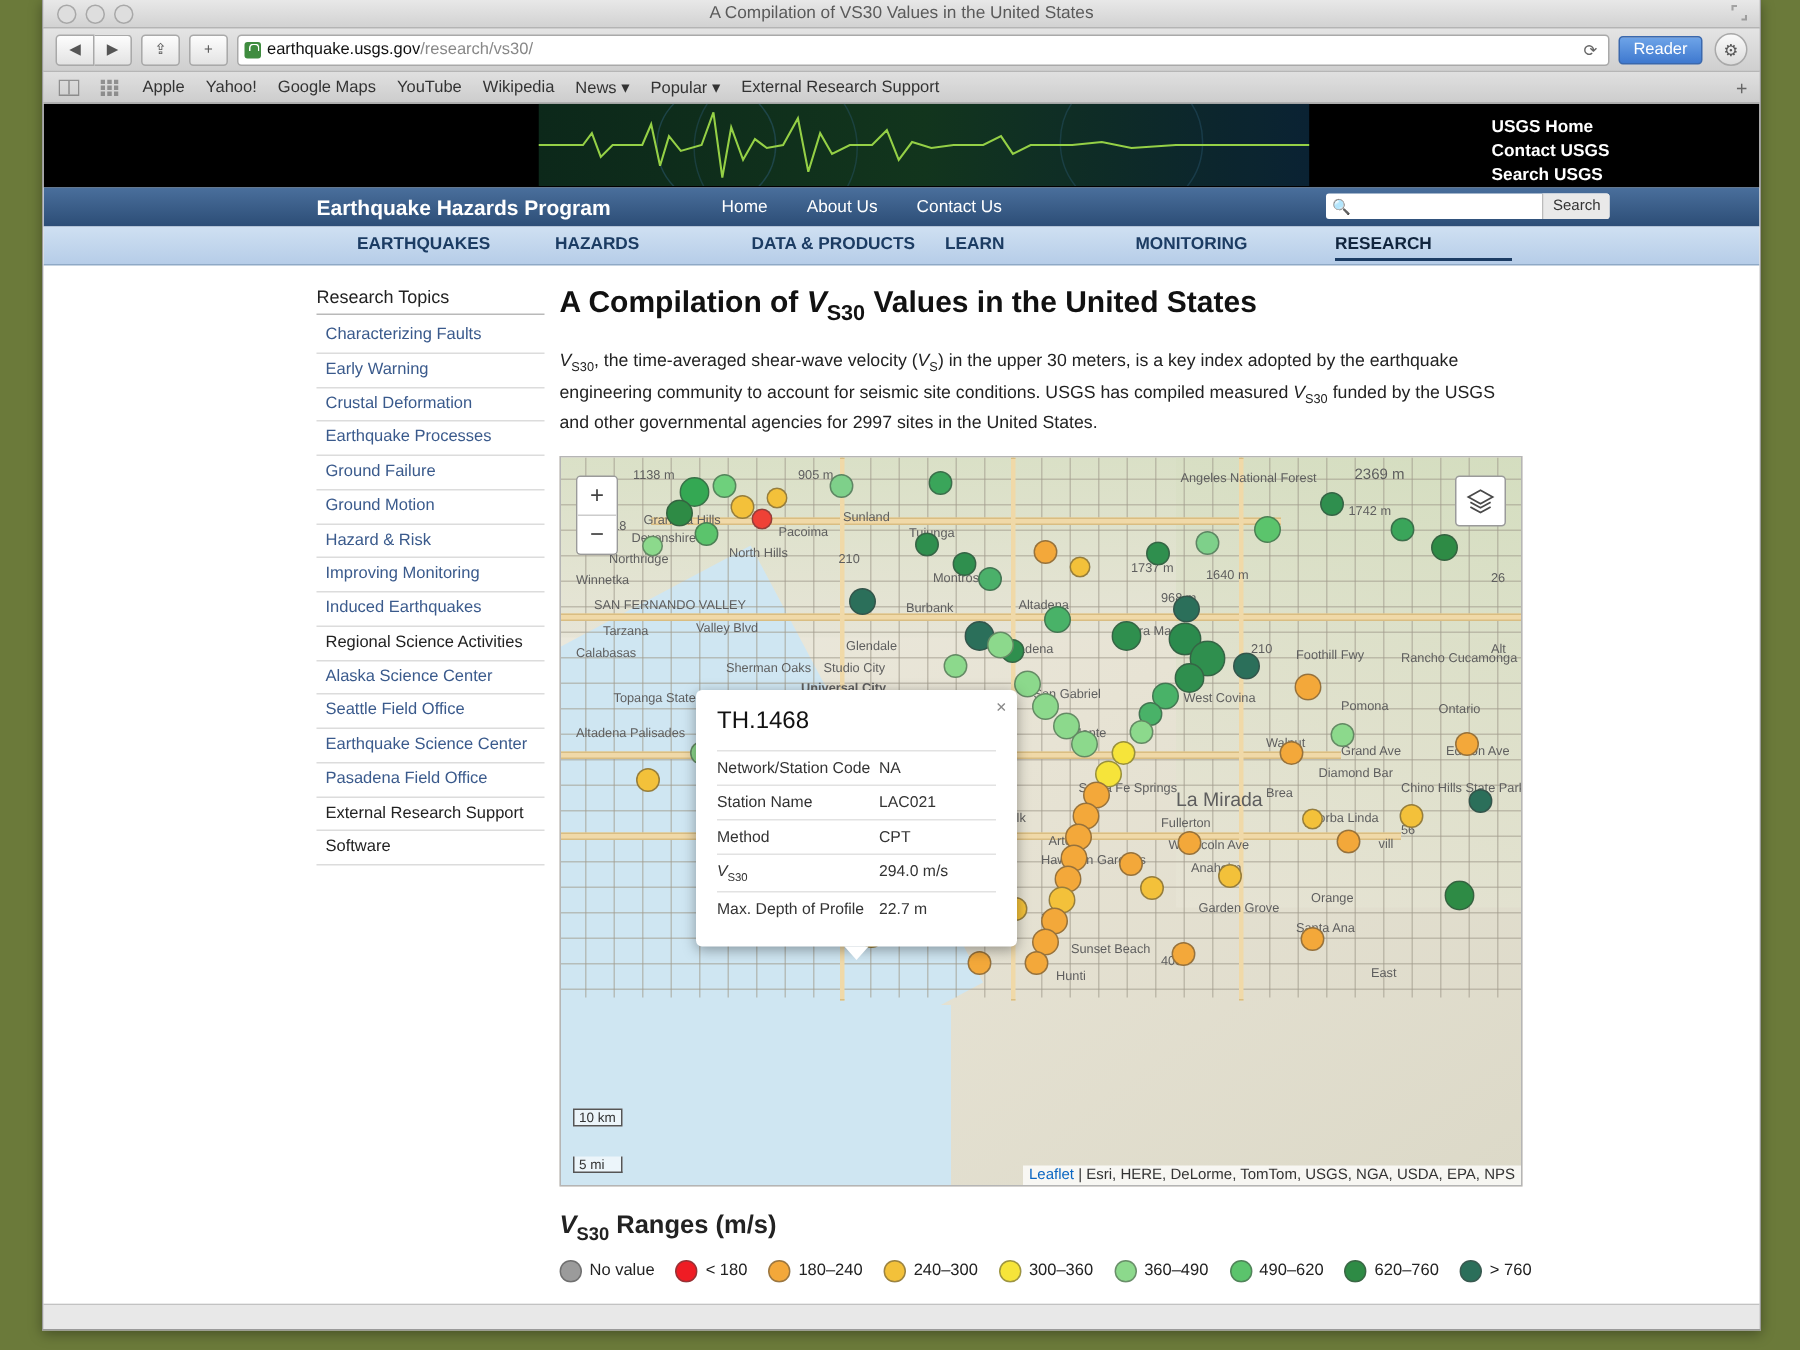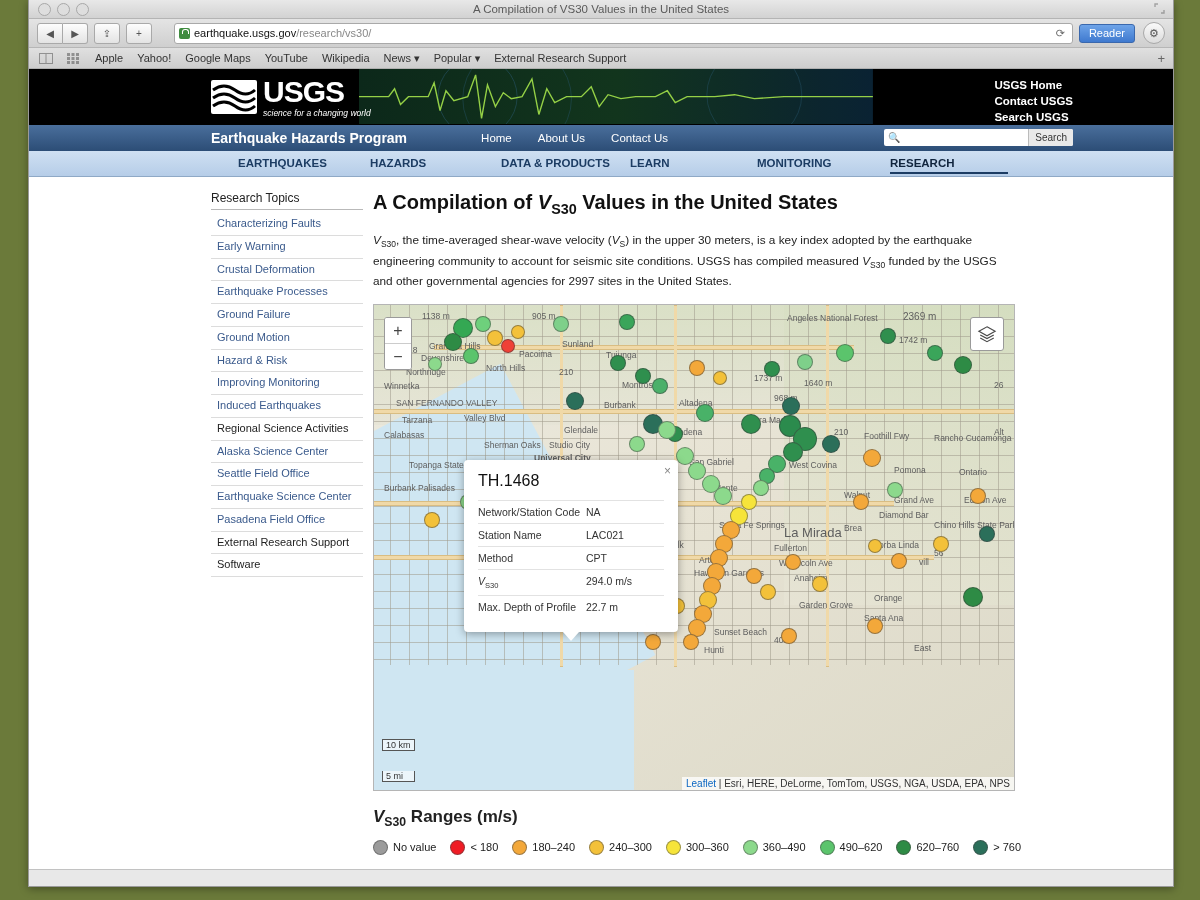--- a/index.html
+++ b/index.html
@@ -38,21 +38,21 @@
   .tbtn{
     width:24px;height:19px;background:linear-gradient(#fdfdfd,#e3e3e3);
     border:1px solid #a9a9a9;display:flex;align-items:center;justify-content:center;
     font-size:10px;color:#555;
   }
   .navgrp .tbtn:first-child{border-radius:3px 0 0 3px;}
   .navgrp .tbtn:last-child{border-radius:0 3px 3px 0;border-left:none;}
   .tbtn.single{border-radius:3px;}
   .urlbar{
     flex:1;height:19px;background:#fff;border:1px solid #a9a9a9;border-radius:3px;
-    display:flex;align-items:center;padding:0 4px;gap:4px;position:relative;margin-left:16px;
+    display:flex;align-items:center;padding:0 4px;gap:4px;position:relative;
   }
   .lock{width:11px;height:11px;background:#3f8c3f;border-radius:2px;flex:0 0 auto;position:relative;}
   .lock:after{content:"";position:absolute;left:3px;top:1px;width:5px;height:4px;border:1.5px solid #fff;border-bottom:none;border-radius:3px 3px 0 0;}
   .url{font-size:11px;color:#111;white-space:nowrap;}
   .url .dim{color:#888;}
   .reload{margin-left:auto;font-size:11px;color:#666;padding-right:3px;}
   .reader{
     height:17px;background:linear-gradient(#6ea4e8,#3f79cf);color:#fff;
     border:1px solid #3a68ad;border-radius:3px;font-size:11px;
     display:flex;align-items:center;padding:0 9px;margin-right:2px;
@@ -248,33 +248,20 @@
               <stop offset="0.5" stop-color="#13381f"></stop>
               <stop offset="1" stop-color="#0b2436"></stop>
           </linearGradient>
         </defs>
         <rect width="520" height="56" fill="url(#bg1)"></rect>
         <circle cx="120" cy="28" r="40" fill="none" stroke="#2f5f7a" stroke-width="1" opacity=".5"></circle>
         <circle cx="160" cy="30" r="55" fill="none" stroke="#2f5f7a" stroke-width="1" opacity=".4"></circle>
         <circle cx="400" cy="26" r="48" fill="none" stroke="#2f5f7a" stroke-width="1" opacity=".4"></circle>
         <path d="M0 28 L30 28 L36 20 L42 36 L50 28 L70 28 L76 14 L82 42 L88 22 L96 32 L110 28 L118 6 L124 50 L130 16 L138 38 L146 24 L154 30 L165 28 L175 10 L182 46 L190 20 L198 34 L210 28 L225 28 L235 18 L243 38 L252 26 L265 30 L280 28 L300 28 L312 22 L320 34 L332 28 L360 28 L380 26 L400 30 L430 28 L470 28 L520 28" fill="none" stroke="#9ddc4a" stroke-width="1.4"></path>
       </svg>
-      <div class="usgs-logo">
-        <div class="wave-mark">
-          <svg viewBox="0 0 46 34" width="46" height="34">
-              <path d="M2 10 q11 -8 22 0 t20 0" fill="none" stroke="#000" stroke-width="3"></path>
-              <path d="M2 18 q11 -8 22 0 t20 0" fill="none" stroke="#000" stroke-width="3"></path>
-              <path d="M2 26 q11 -8 22 0 t20 0" fill="none" stroke="#000" stroke-width="3"></path>
-            </svg>
-        </div>
-        <div>
-          <div class="usgs-word">USGS</div>
-          <div class="usgs-tag">science for a changing world</div>
-        </div>
-      </div>
       <div class="hdr-links">
         <div>USGS Home</div>
         <div>Contact USGS</div>
         <div>Search USGS</div>
       </div>
     </div>
 
     <div class="ehp-bar">
       <div class="ehp-title">Earthquake Hazards Program</div>
       <div class="ehp-nav">
@@ -435,21 +422,21 @@
               <span style="position:absolute;left:560px;top:128px;font-size:8.5px;color:#5e5e5e;white-space:nowrap;">Rancho Cucamonga</span>
               <span style="position:absolute;left:620px;top:122px;font-size:8.5px;color:#5e5e5e;white-space:nowrap;">Alt</span>
               <span style="position:absolute;left:110px;top:135px;font-size:8.5px;color:#5e5e5e;white-space:nowrap;">Sherman Oaks</span>
               <span style="position:absolute;left:175px;top:135px;font-size:8.5px;color:#5e5e5e;white-space:nowrap;">Studio City</span>
               <span style="position:absolute;left:160px;top:148px;font-size:8.5px;color:#5e5e5e;white-space:nowrap;font-weight:bold;">Universal City</span>
               <span style="position:absolute;left:35px;top:155px;font-size:8.5px;color:#5e5e5e;white-space:nowrap;">Topanga State Park</span>
               <span style="position:absolute;left:315px;top:152px;font-size:8.5px;color:#5e5e5e;white-space:nowrap;">San Gabriel</span>
               <span style="position:absolute;left:415px;top:155px;font-size:8.5px;color:#5e5e5e;white-space:nowrap;">West Covina</span>
               <span style="position:absolute;left:520px;top:160px;font-size:8.5px;color:#5e5e5e;white-space:nowrap;">Pomona</span>
               <span style="position:absolute;left:585px;top:162px;font-size:8.5px;color:#5e5e5e;white-space:nowrap;">Ontario</span>
-              <span style="position:absolute;left:10px;top:178px;font-size:8.5px;color:#5e5e5e;white-space:nowrap;">Burbank Palisades</span>
+              <span style="position:absolute;left:10px;top:178px;font-size:8.5px;color:#5e5e5e;white-space:nowrap;">Altadena Palisades</span>
               <span style="position:absolute;left:340px;top:178px;font-size:8.5px;color:#5e5e5e;white-space:nowrap;">Monte</span>
               <span style="position:absolute;left:285px;top:175px;font-size:8.5px;color:#5e5e5e;white-space:nowrap;">60</span>
               <span style="position:absolute;left:470px;top:185px;font-size:8.5px;color:#5e5e5e;white-space:nowrap;">Walnut</span>
               <span style="position:absolute;left:520px;top:190px;font-size:8.5px;color:#5e5e5e;white-space:nowrap;">Grand Ave</span>
               <span style="position:absolute;left:590px;top:190px;font-size:8.5px;color:#5e5e5e;white-space:nowrap;">Edison Ave</span>
               <span style="position:absolute;left:345px;top:215px;font-size:8.5px;color:#5e5e5e;white-space:nowrap;">Santa Fe Springs</span>
               <span style="position:absolute;left:505px;top:205px;font-size:8.5px;color:#5e5e5e;white-space:nowrap;">Diamond Bar</span>
               <span style="position:absolute;left:255px;top:215px;font-size:8.5px;color:#5e5e5e;white-space:nowrap;">wney</span>
               <span style="position:absolute;left:410px;top:220px;font-size:13px;color:#5e5e5e;white-space:nowrap;">La Mirada</span>
               <span style="position:absolute;left:470px;top:218px;font-size:8.5px;color:#5e5e5e;white-space:nowrap;">Brea</span>

